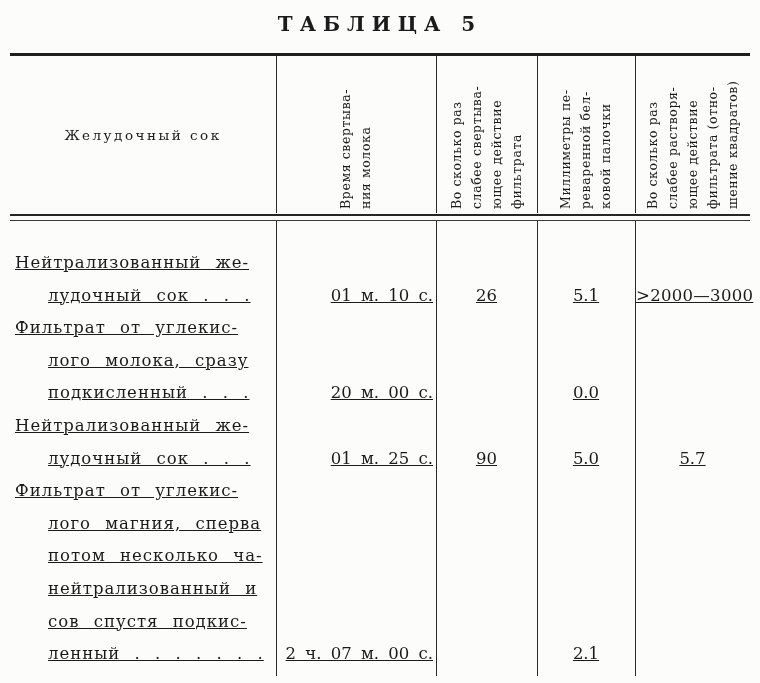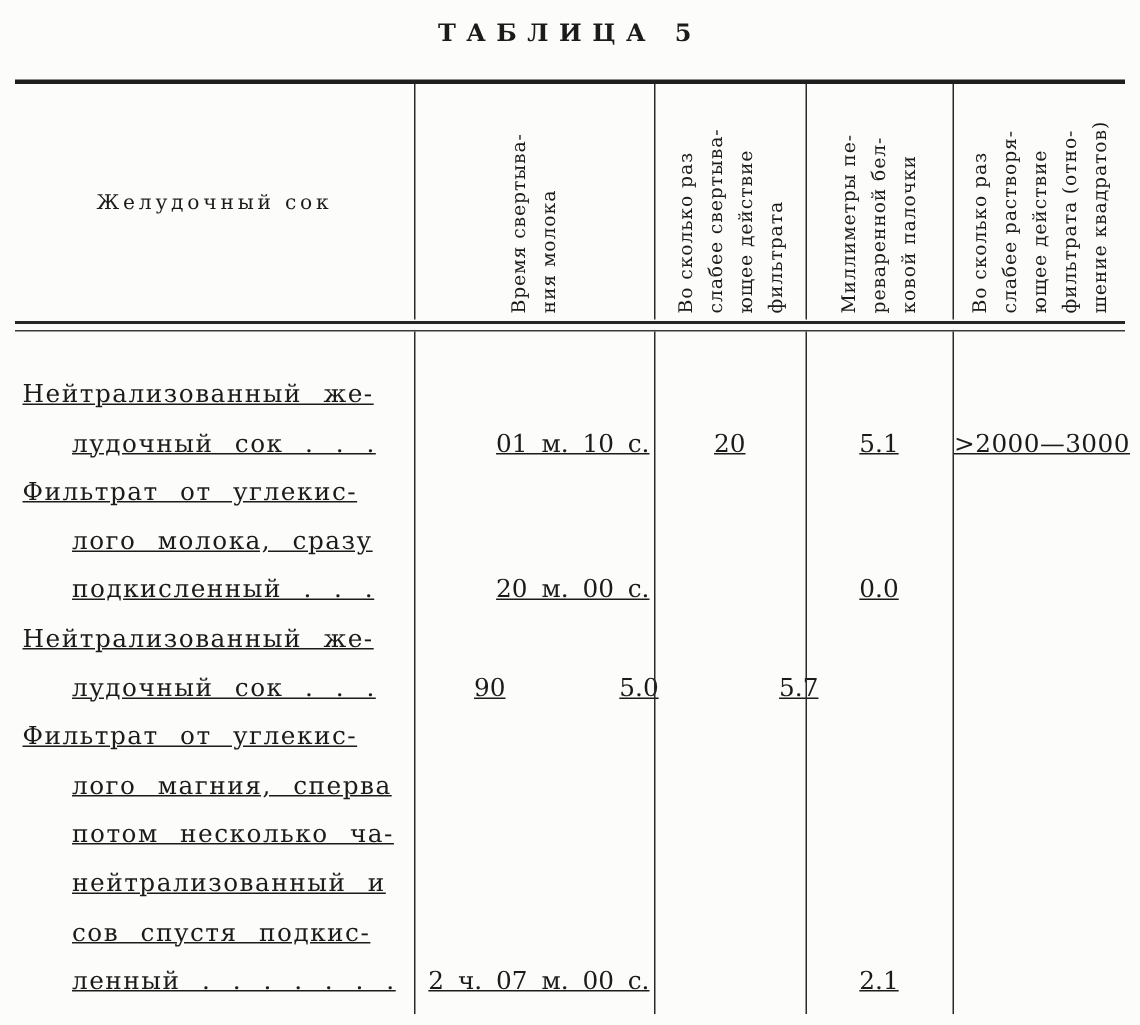--- a/index.html
+++ b/index.html
@@ -4,21 +4,21 @@
 <style>
   html,body{margin:0;padding:0;}
   .page{
     position:relative;width:760px;height:683px;
     background:#fcfcfa;color:#1b1b1b;
     font-family:"DejaVu Serif","Liberation Serif",serif;
     overflow:hidden;
   }
   .title{
     position:absolute;top:12px;left:0;width:100%;
-    text-align:center;font-size:16px;font-weight:bold;
+    text-align:center;font-size:20px;font-weight:bold;
     letter-spacing:7px;
   }
   .table{position:absolute;left:10px;top:53px;width:740px;height:624px;border-top:3px solid #1f1f1f;}
   .thead{position:relative;height:158px;}
   .vline{position:absolute;top:0;width:0;border-left:1.5px solid #2a2a2a;}
   .thead .vline{height:157px;}
   .tbody .vline{height:455px;}
   .v1{left:266px;} .v2{left:426px;} .v3{left:527px;} .v4{left:625px;}
   .double-rule{height:4px;border-top:2px solid #262626;border-bottom:1.2px solid #3a3a3a;}
   .header-row{display:flex;height:157px;}
@@ -93,21 +93,21 @@
       <div class="line">
         <div class="c c1">Нейтрализованный же-</div>
         <div class="c c2"></div>
           <div class="c c3"></div>
           <div class="c c4"></div>
           <div class="c c5"></div>
       </div>
       <div class="line">
         <div class="c c1 i">лудочный сок  .  .  .</div>
         <div class="c c2">01 м. 10 с.</div>
-        <div class="c c3">20</div>
+        <div class="c c3">26</div>
         <div class="c c4">5.1</div>
         <div class="c c5 flush">&gt;2000—3000</div>
       </div>
       <div class="line">
         <div class="c c1">Фильтрат от углекис-</div>
         <div class="c c2"></div>
           <div class="c c3"></div>
           <div class="c c4"></div>
           <div class="c c5"></div>
       </div>
@@ -127,20 +127,21 @@
       </div>
       <div class="line">
         <div class="c c1">Нейтрализованный же-</div>
         <div class="c c2"></div>
           <div class="c c3"></div>
           <div class="c c4"></div>
           <div class="c c5"></div>
       </div>
       <div class="line">
         <div class="c c1 i">лудочный сок  .  .  .</div>
+        <div class="c c2">01 м. 25 с.</div>
         <div class="c c3">90</div>
         <div class="c c4">5.0</div>
         <div class="c c5">5.7</div>
       </div>
       <div class="line">
         <div class="c c1">Фильтрат от углекис-</div>
         <div class="c c2"></div>
           <div class="c c3"></div>
           <div class="c c4"></div>
           <div class="c c5"></div>

